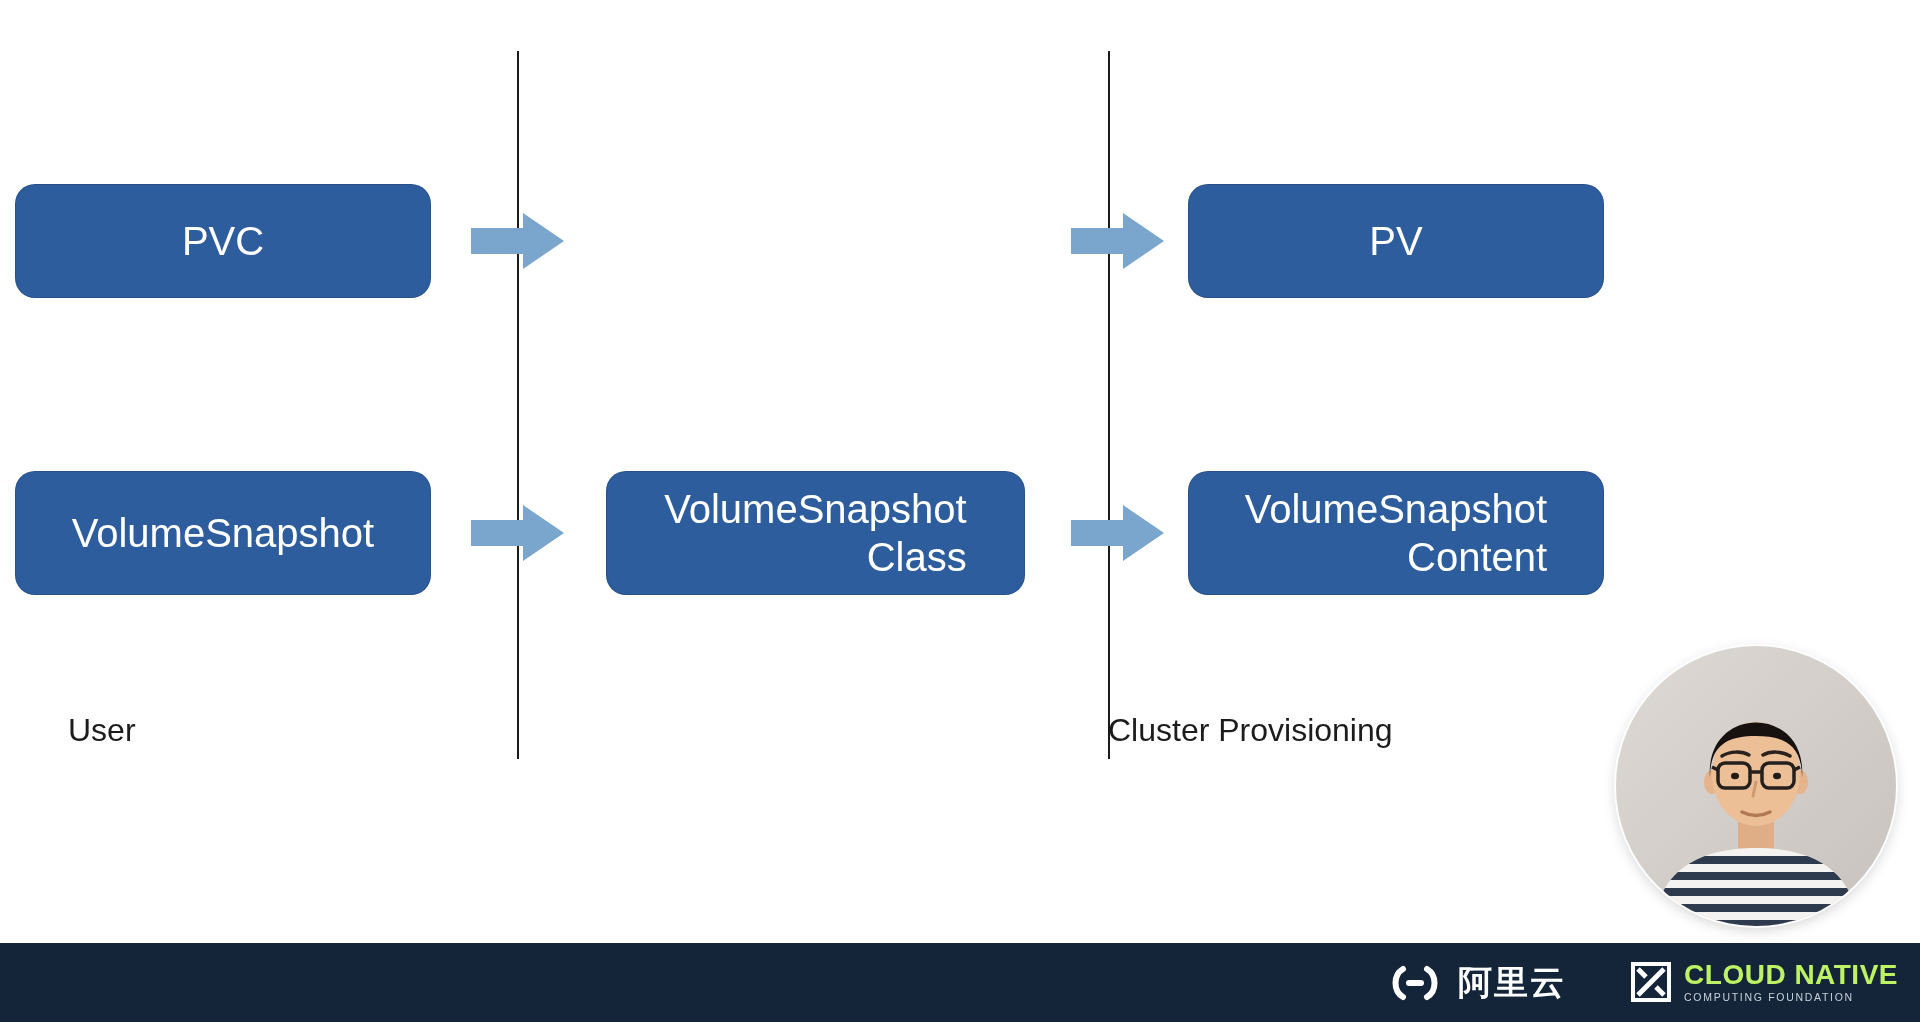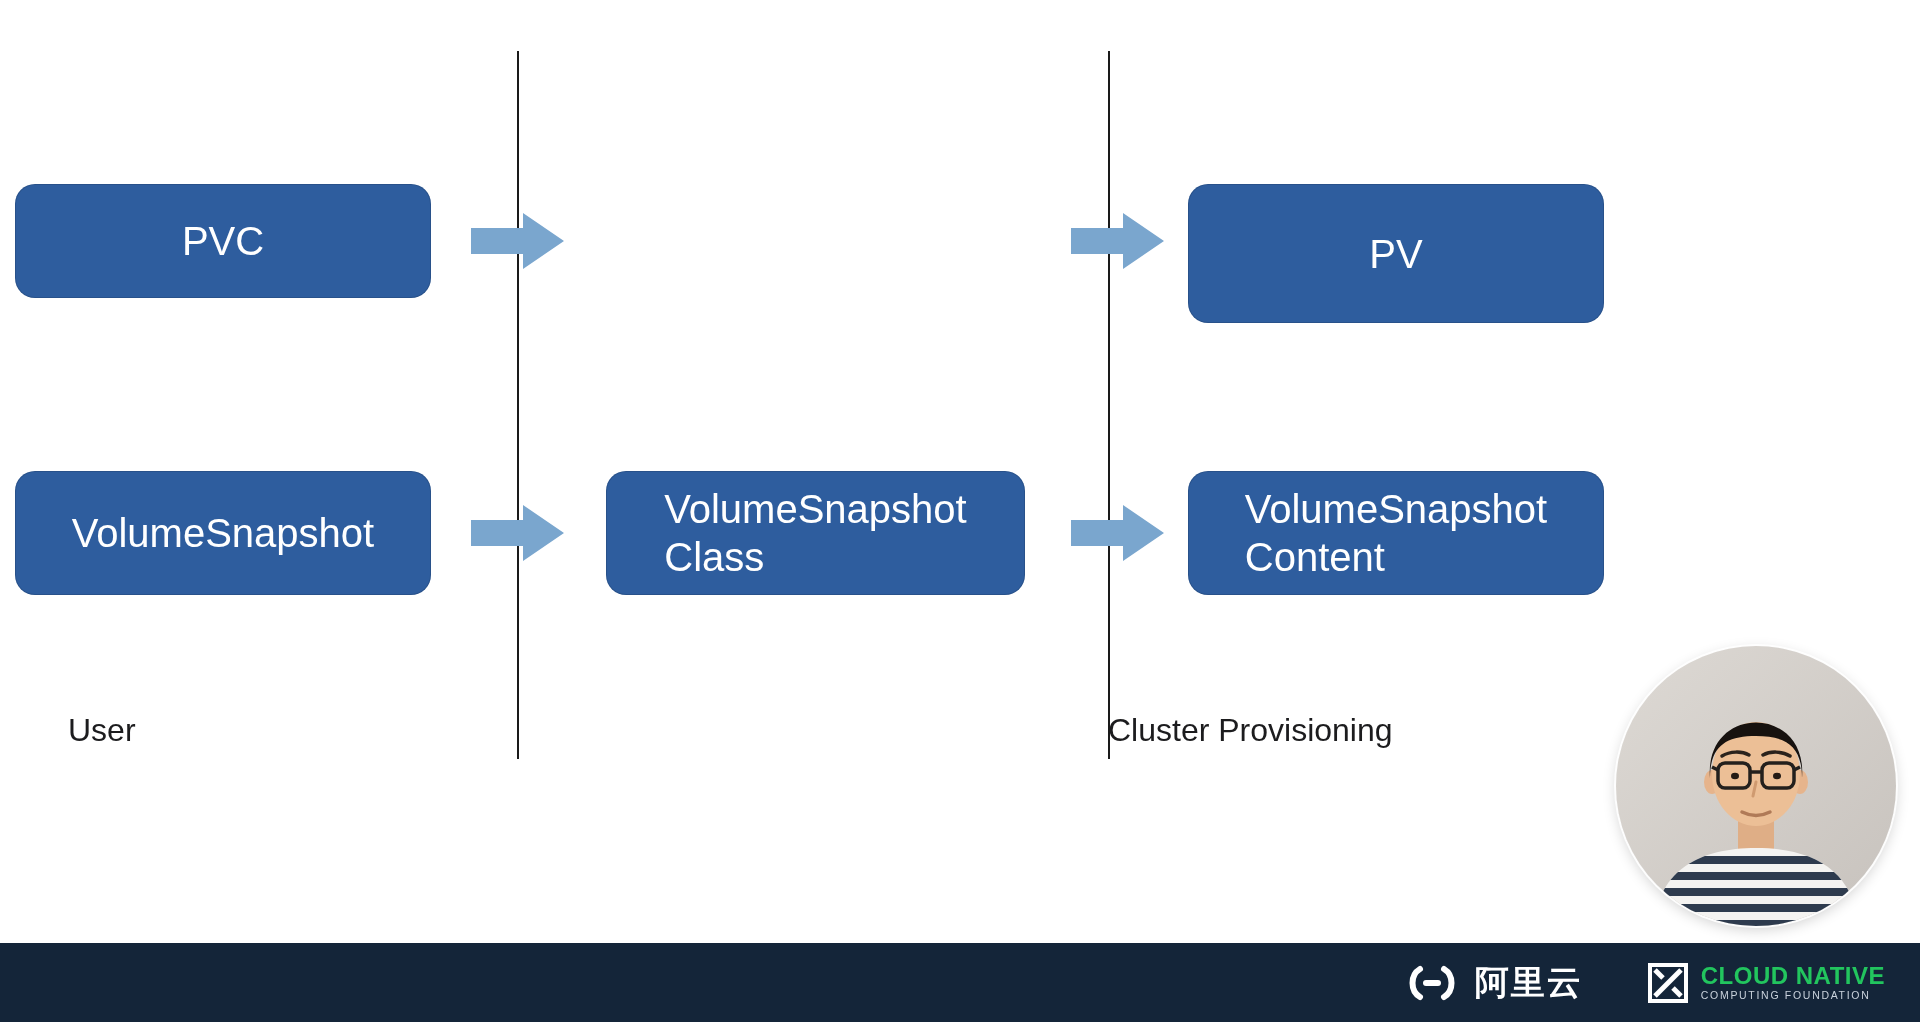--- a/index.html
+++ b/index.html
@@ -19,21 +19,21 @@
     background: #1a1a1a;
   }
   .node {
     position: absolute;
     background: #2E5D9E;
     border-radius: 20px;
     color: #ffffff;
     display: flex;
     align-items: center;
     justify-content: center;
-    text-align: left;
+    text-align: right;
     font-size: 40px;
     font-weight: 400;
     line-height: 1.2;
     white-space: pre-line;
     box-shadow: inset 0 0 0 1px rgba(0,0,0,0.12);
   }
   .arrow { position: absolute; }
   .col-label {
     position: absolute;
     text-align: left;
@@ -56,35 +56,35 @@
     position: absolute;
     left: 0;
     top: 943px;
     width: 1920px;
     height: 79px;
     background: #142539;
     display: flex;
     align-items: center;
     justify-content: flex-end;
     gap: 64px;
-    padding-right: 35px;
+    padding-right: 22px;
     box-sizing: border-box;
   }
   .ali-logo { display: flex; align-items: center; gap: 12px; }
   .ali-name {
     color: #ffffff;
     font-size: 34px;
     font-weight: 700;
     letter-spacing: 2px;
   }
   .cncf-logo { display: flex; align-items: center; gap: 12px; }
   .cncf-text { display: flex; flex-direction: column; justify-content: center; }
   .cncf-line1 {
-    color: #22c55e;
-    font-size: 24px;
+    color: #bef264;
+    font-size: 28px;
     font-weight: 700;
     letter-spacing: 0.5px;
     line-height: 1.05;
   }
   .cncf-line2 {
     color: #c9d2dc;
     font-size: 10.5px;
     font-weight: 400;
     letter-spacing: 1.7px;
     line-height: 1.4;
@@ -92,21 +92,21 @@
 </style>
 </head>
 <body>
 
 <div class="stage">
 
   <div class="divider" style="left:517px"></div>
   <div class="divider" style="left:1108px"></div>
 
   <div class="node" style="left:15px;top:184px;width:416px;height:114px">PVC</div>
-  <div class="node" style="left:1188px;top:184px;width:416px;height:139px">PV</div>
+  <div class="node" style="left:1188px;top:184px;width:416px;height:114px">PV</div>
 
   <div class="node" style="left:15px;top:471px;width:416px;height:124px">VolumeSnapshot</div>
   <div class="node" style="left:606px;top:471px;width:419px;height:124px">VolumeSnapshot
 Class</div>
   <div class="node" style="left:1188px;top:471px;width:416px;height:124px">VolumeSnapshot
 Content</div>
 
   <svg class="arrow" style="left:471px;top:211px" width="95" height="60" viewBox="0 0 95 60">
     <polygon points="0,17 52,17 52,2 93,30 52,58 52,43 0,43" fill="#7AA6CE"></polygon>
   </svg>

